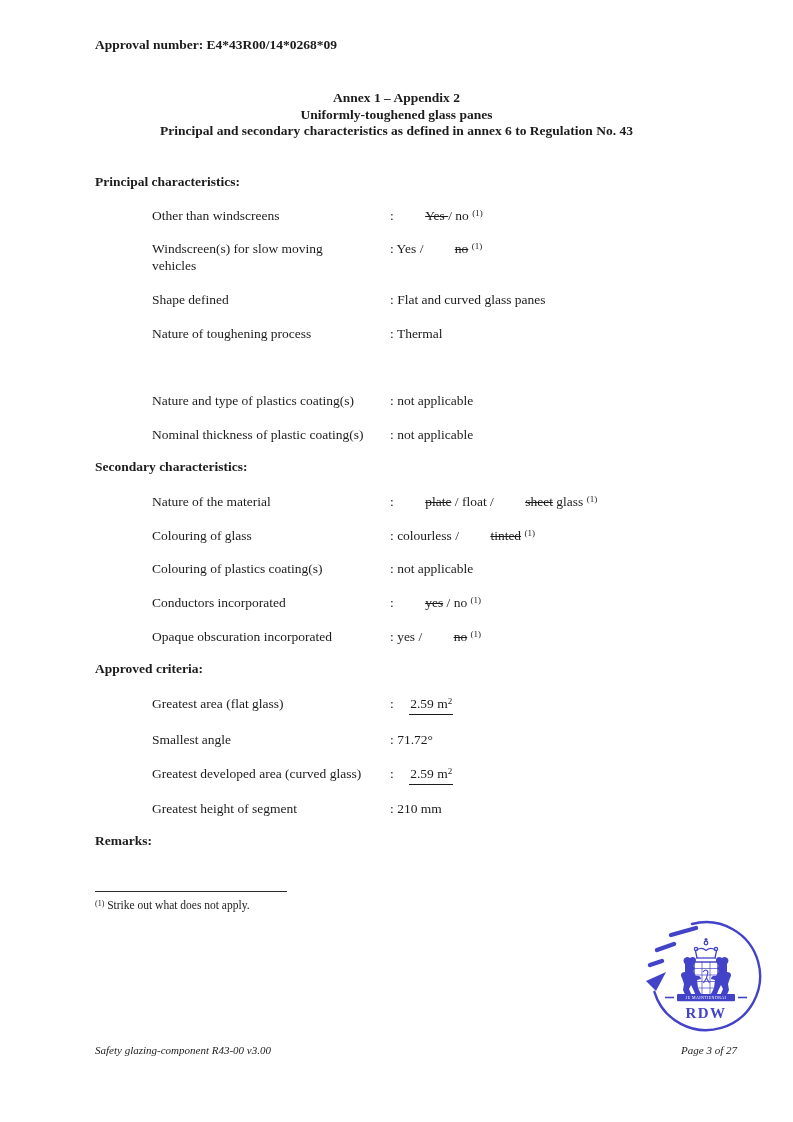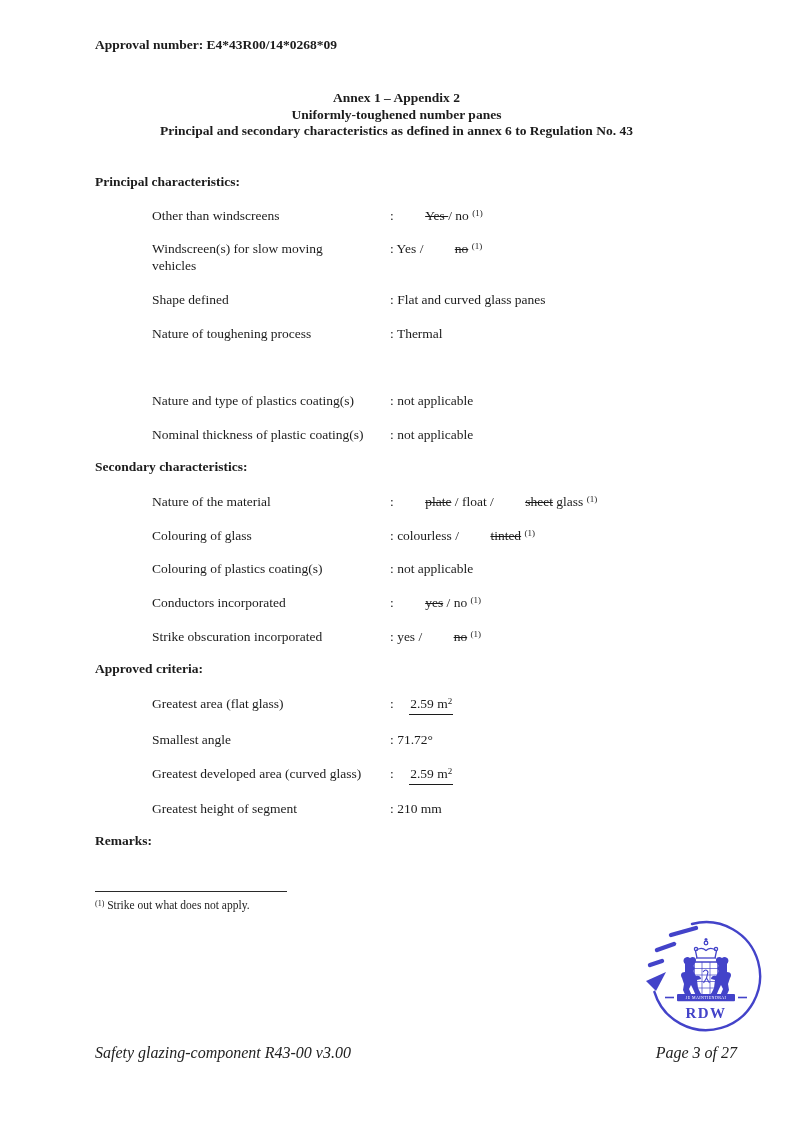--- a/index.html
+++ b/index.html
@@ -15,36 +15,36 @@
   .row{left:152px;display:flex;align-items:flex-start;line-height:17px;}
   .row .lbl{width:238px;flex:none;white-space:pre-line;}
   .row .val{flex:none;white-space:nowrap;}
   .strike{text-decoration:line-through;text-decoration-thickness:1.2px;margin-left:28px;}
   .sup{font-size:9px;position:relative;top:-4px;}
   .und{display:inline-block;border-bottom:1.4px solid #1c1c1c;padding:0 1px 1px 1px;line-height:15px;margin-left:12px;}
   .sep{left:95px;width:192px;height:0;border-top:1.6px solid #2a2a2a;}
   .footnote{left:95px;font-size:11.5px;}
   .footnote .sup{font-size:8px;top:-3px;}
   .footer{left:95px;width:642px;display:flex;justify-content:space-between;
-          font-style:italic;font-size:16px;color:#222;}
+          font-style:italic;font-size:11px;color:#222;}
   .stamp{left:641px;top:918px;width:132px;height:124px;}
   .stamp text{font-family:"Liberation Serif",serif;}
   .motto-text{font-size:4px;fill:#ffffff;letter-spacing:.4px;}
   .rdw-text{font-size:15px;fill:var(--stamp);font-weight:600;letter-spacing:1.5px;}
 </style>
 </head>
 <body>
 
 <div class="page">
 
   <div class="abs b" style="left:95px;top:37px">Approval number: E4*43R00/14*0268*09</div>
 
   <div class="abs title-block" style="top:90px">
     <div>Annex 1 – Appendix 2</div>
-    <div>Uniformly-toughened number panes</div>
+    <div>Uniformly-toughened glass panes</div>
     <div>Principal and secondary characteristics as defined in annex 6 to Regulation No. 43</div>
   </div>
 
   <div class="abs sech" style="top:174px">Principal characteristics:</div>
 
   <div class="abs row" style="top:207px">
     <div class="lbl">Other than windscreens</div>
     <div class="val"><span>: </span><span class="strike">Yes </span><span>/ no </span><span class="sup">(1)</span></div>
   </div>
   <div class="abs row" style="top:240px">
@@ -81,21 +81,21 @@
   </div>
   <div class="abs row" style="top:560px">
     <div class="lbl">Colouring of plastics coating(s)</div>
     <div class="val"><span>: not applicable</span></div>
   </div>
   <div class="abs row" style="top:594px">
     <div class="lbl">Conductors incorporated</div>
     <div class="val"><span>: </span><span class="strike">yes</span><span> / no </span><span class="sup">(1)</span></div>
   </div>
   <div class="abs row" style="top:628px">
-    <div class="lbl">Strike obscuration incorporated</div>
+    <div class="lbl">Opaque obscuration incorporated</div>
     <div class="val"><span>: yes / </span><span class="strike">no</span><span> </span><span class="sup">(1)</span></div>
   </div>
 
   <div class="abs sech" style="top:661px">Approved criteria:</div>
 
   <div class="abs row" style="top:695px">
     <div class="lbl">Greatest area (flat glass)</div>
     <div class="val"><span>: </span><span class="und"><span>2.59 m</span><span class="sup">2</span></span></div>
   </div>
   <div class="abs row" style="top:731px">

